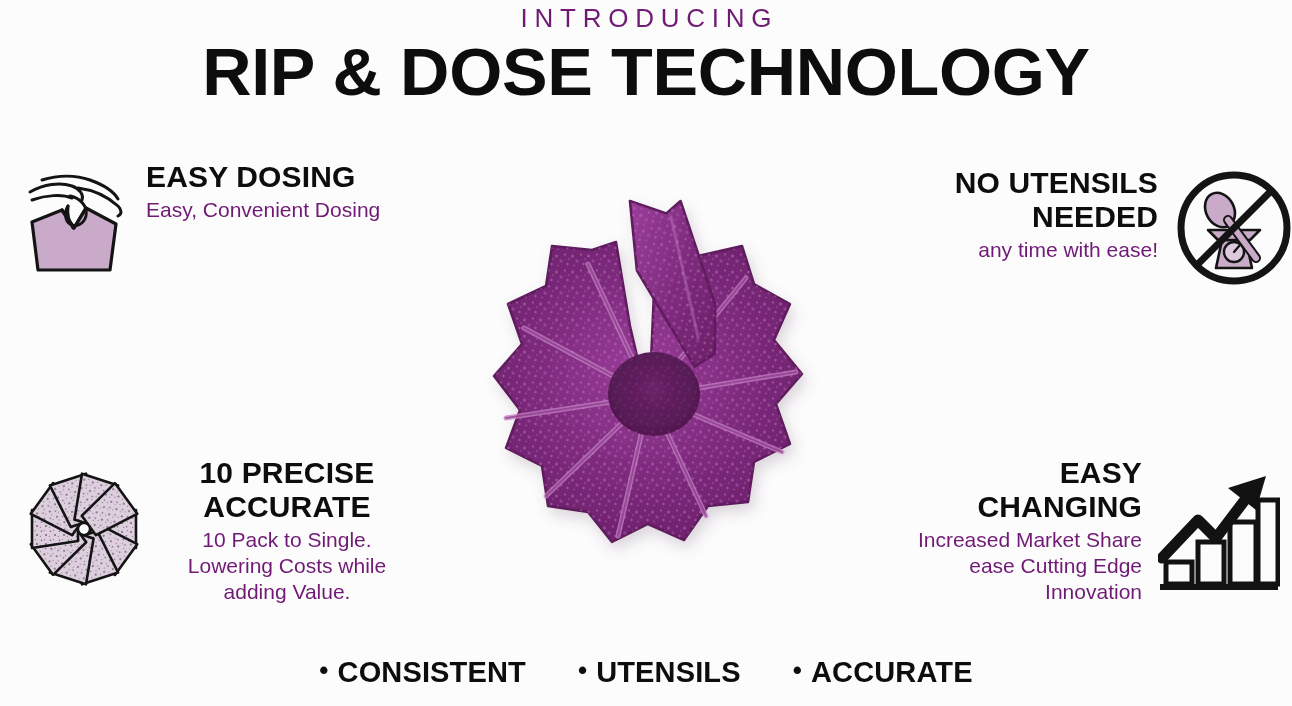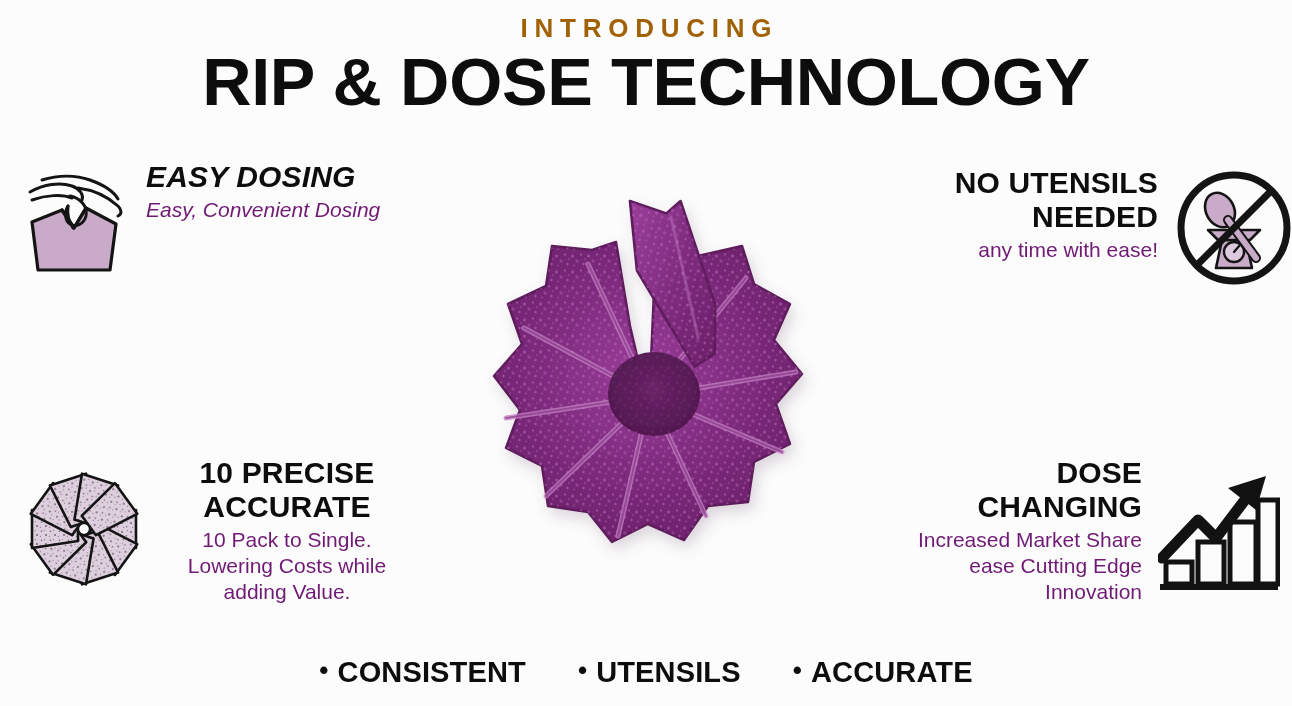--- a/index.html
+++ b/index.html
@@ -25,25 +25,25 @@
   
   .header {
     position: absolute;
     top: 0;
     left: 0;
     width: 1292px;
     text-align: center;
   }
   .eyebrow {
     font-size: 26px;
-    font-weight: 700;
+    font-weight: 400;
     letter-spacing: 0.26em;
-    color: #a16207;
+    color: #701a75;
     line-height: 32px;
-    padding-top: 12px;
+    padding-top: 2px;
     text-indent: 0.26em;
   }
   .headline {
     font-size: 67px;
     font-weight: 700;
     letter-spacing: -0.005em;
     color: #0d0d0d;
     line-height: 74px;
     margin-top: 1px;
     white-space: nowrap;
@@ -79,21 +79,21 @@
     color: #701a75;
     margin-top: 3px;
   }
 
   
   #feat-easy-dosing {
     left: 18px;
     top: 160px;
   }
   #feat-easy-dosing .icon-wrap { width: 112px; height: 108px; margin-top: 6px; }
-  #feat-easy-dosing .txt { margin-left: 16px; text-align: left; width: 290px; font-style: italic; }
+  #feat-easy-dosing .txt { margin-left: 16px; text-align: left; width: 290px; }
 
   #feat-servings {
     left: 20px;
     top: 456px;
   }
   #feat-servings .icon-wrap { width: 128px; height: 130px; margin-top: 8px; }
   #feat-servings .txt { margin-left: 14px; text-align: center; width: 250px; }
 
   #feat-no-utensils {
     right: 0;
@@ -269,21 +269,21 @@
         <div>10 Pack to Single.</div>
         <div>Lowering Costs while</div>
         <div>adding Value.</div>
       </div>
     </div>
   </div>
 
   <div class="feature" id="feat-game-changing">
     <div class="txt">
       <div class="feat-title">
-        <div>DOSE</div>
+        <div>EASY</div>
         <div>CHANGING</div>
       </div>
       <div class="feat-desc">
         <div>Increased Market Share</div>
         <div>ease Cutting Edge</div>
         <div>Innovation</div>
       </div>
     </div>
     <div class="icon-wrap">
       <svg width="122" height="132" viewBox="0 0 122 132" aria-hidden="true">

